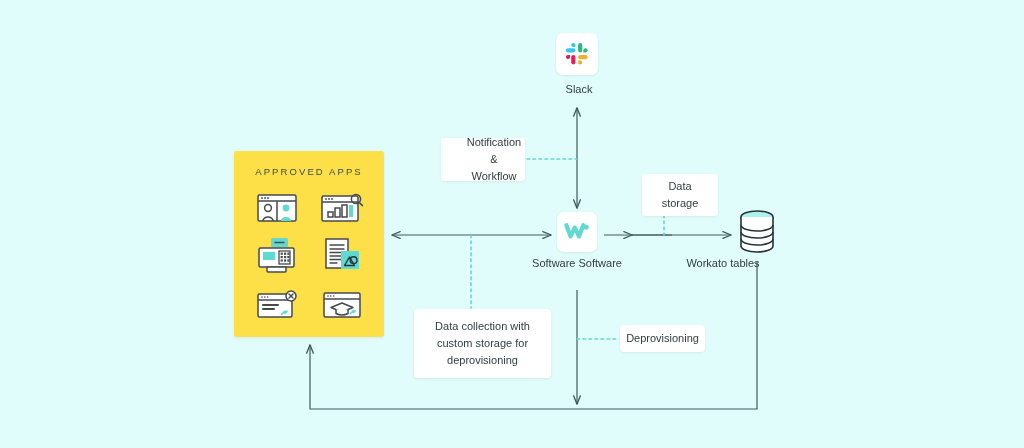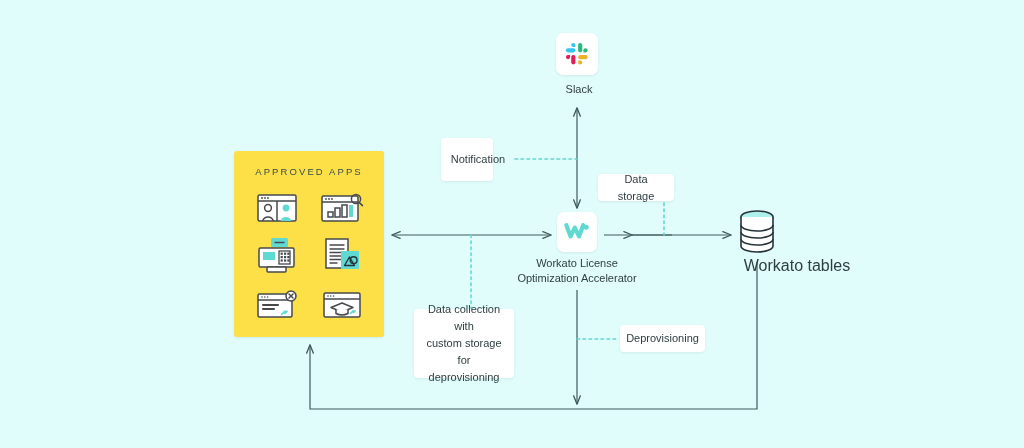--- a/index.html
+++ b/index.html
@@ -64,43 +64,43 @@
     text-align: center; font-size: 11px; color: #2f3e41;
   }
   #center-tile { left: 557px; top: 212px; width: 40px; height: 40px; }
   #center-label {
     left: 495px; top: 256px; width: 164px;
     text-align: center; font-size: 11px; color: #2f3e41;
     line-height: 15px;
   }
   #tables-icon { left: 737px; top: 209px; width: 40px; height: 45px; }
   #tables-label {
-    left: 742px; top: 257px; width: 110px;
-    text-align: center; font-size: 16px; color: #2f3e41;
+    left: 668px; top: 257px; width: 110px;
+    text-align: center; font-size: 11px; color: #2f3e41;
   }
 
   
   .callout {
     background: #ffffff;
     border-radius: 4px;
     box-shadow: 0 1px 3px rgba(0,0,0,0.07);
     font-size: 11px;
     color: #2f3e41;
     line-height: 17px;
     text-align: center;
     display: flex;
     align-items: center;
     justify-content: center;
     padding: 6px 10px;
     box-sizing: border-box;
   }
-  #callout-notification { left: 441px; top: 138px; width: 52px; height: 43px; padding-left: 32px; }
-  #callout-storage      { left: 598px; top: 174px; width: 76px; height: 27px; }
+  #callout-notification { left: 441px; top: 138px; width: 84px; height: 43px; padding-left: 32px; }
+  #callout-storage      { left: 642px; top: 174px; width: 76px; height: 42px; }
   #callout-deprov       { left: 620px; top: 325px; width: 85px; height: 27px; }
-  #callout-datacoll     { left: 414px; top: 309px; width: 100px; height: 69px; }
+  #callout-datacoll     { left: 414px; top: 309px; width: 137px; height: 69px; }
 
   
   #connectors {
     left: 0; top: 0;
     width: 1024px; height: 448px;
     pointer-events: none;
   }
 </style>
 </head>
 <body>
@@ -265,36 +265,36 @@
   </div>
   <div id="slack-label" class="abs">Slack</div>
 
   <div id="center-tile" class="abs node-tile">
     <svg width="26" height="20" viewBox="0 0 26 20">
       <path d="M2.4,3.2 L6.6,14.4 L10.8,5.6 L15,14.4 L19.2,3.2" fill="none" stroke="#5fd9d2" stroke-width="4.2" stroke-linecap="round" stroke-linejoin="round"></path>
       <circle cx="22.2" cy="5.2" r="2.5" fill="#5fd9d2"></circle>
     </svg>
   </div>
   <div id="center-label" class="abs">
-    <div>Workato License</div>
-    <div>Optimization Accelerator</div>
+    <div>Software Software</div>
   </div>
 
   <svg id="tables-icon" class="abs" viewBox="0 0 40 45">
     <ellipse cx="20" cy="8" rx="16" ry="6" fill="#aef0ec" stroke="#25333a" stroke-width="1.6"></ellipse>
     <path d="M4,8 L4,37 A16,6 0 0 0 36,37 L36,8" fill="#ffffff" stroke="#25333a" stroke-width="1.6" stroke-linejoin="round"></path>
     <path d="M4,16 A16,6 0 0 0 36,16" fill="none" stroke="#25333a" stroke-width="1.5"></path>
     <path d="M4,23 A16,6 0 0 0 36,23" fill="none" stroke="#25333a" stroke-width="1.5"></path>
     <path d="M4,30 A16,6 0 0 0 36,30" fill="none" stroke="#25333a" stroke-width="1.5"></path>
   </svg>
   <div id="tables-label" class="abs">Workato tables</div>
 
   <div id="callout-notification" class="abs callout">
     <div>
       <div>Notification</div>
+      <div>&amp; Workflow</div>
     </div>
   </div>
 
   <div id="callout-storage" class="abs callout">Data storage</div>
 
   <div id="callout-deprov" class="abs callout">Deprovisioning</div>
 
   <div id="callout-datacoll" class="abs callout">
     <div>
       <div>Data collection with</div>

